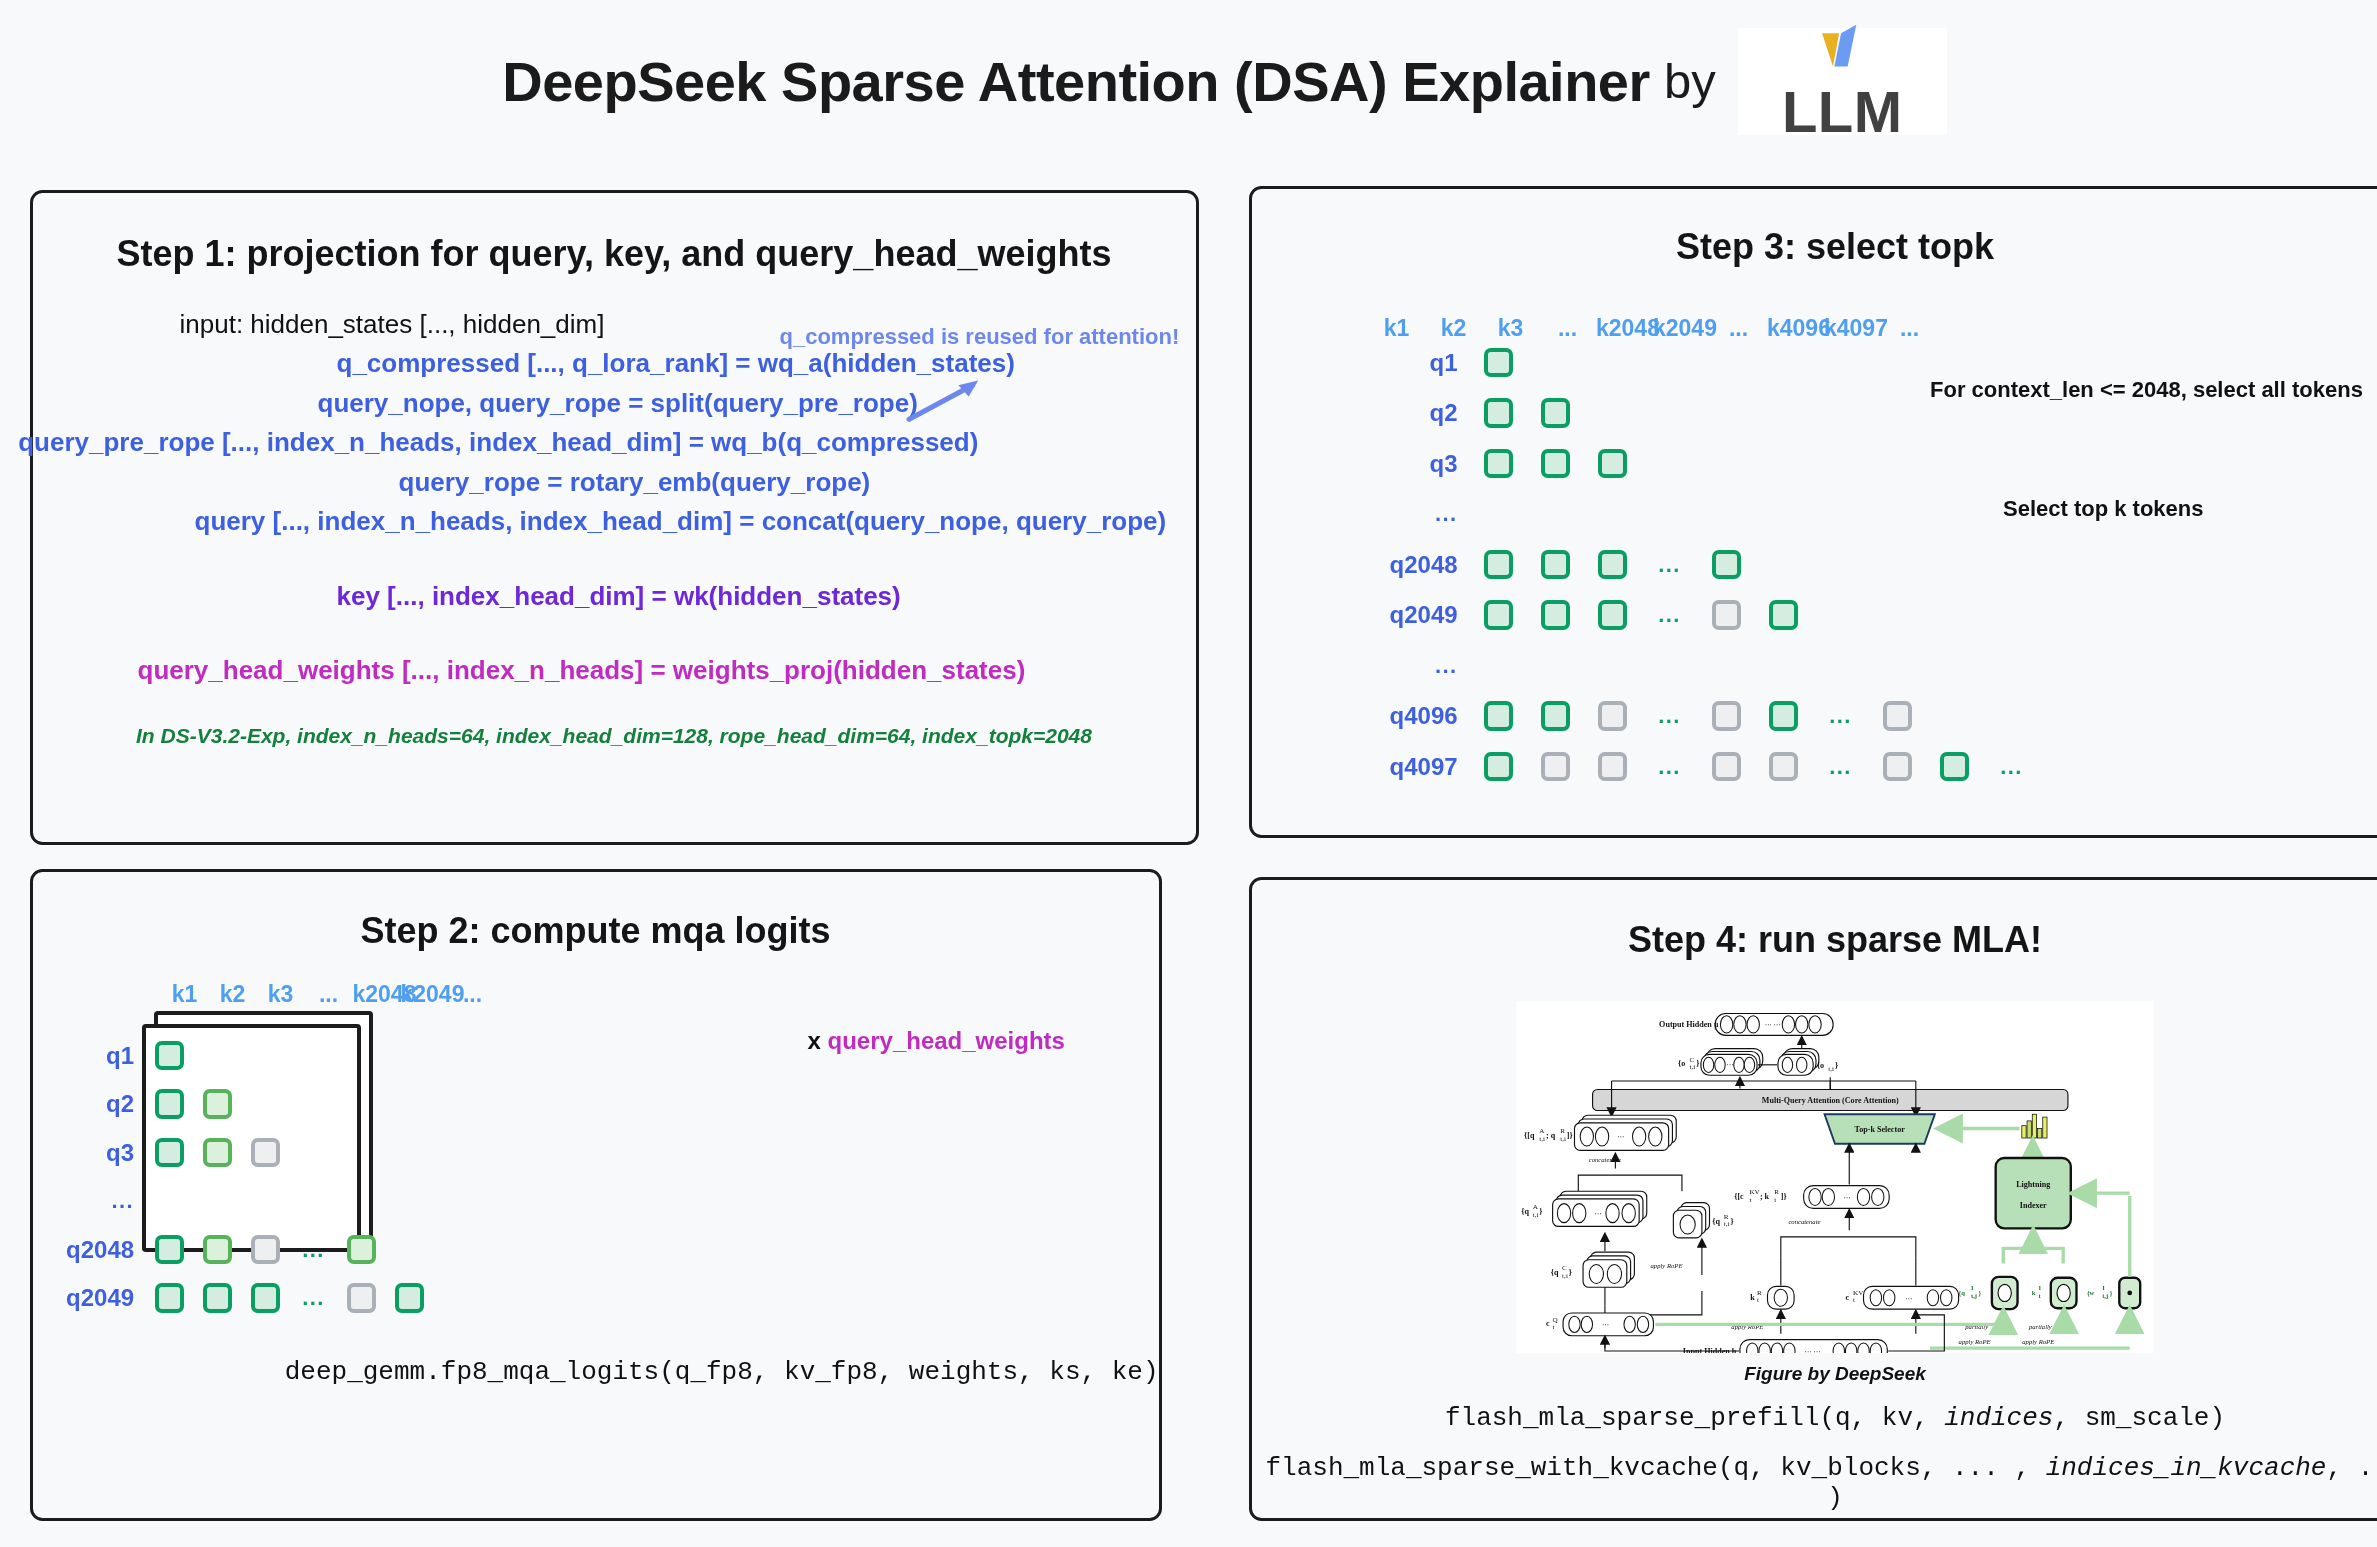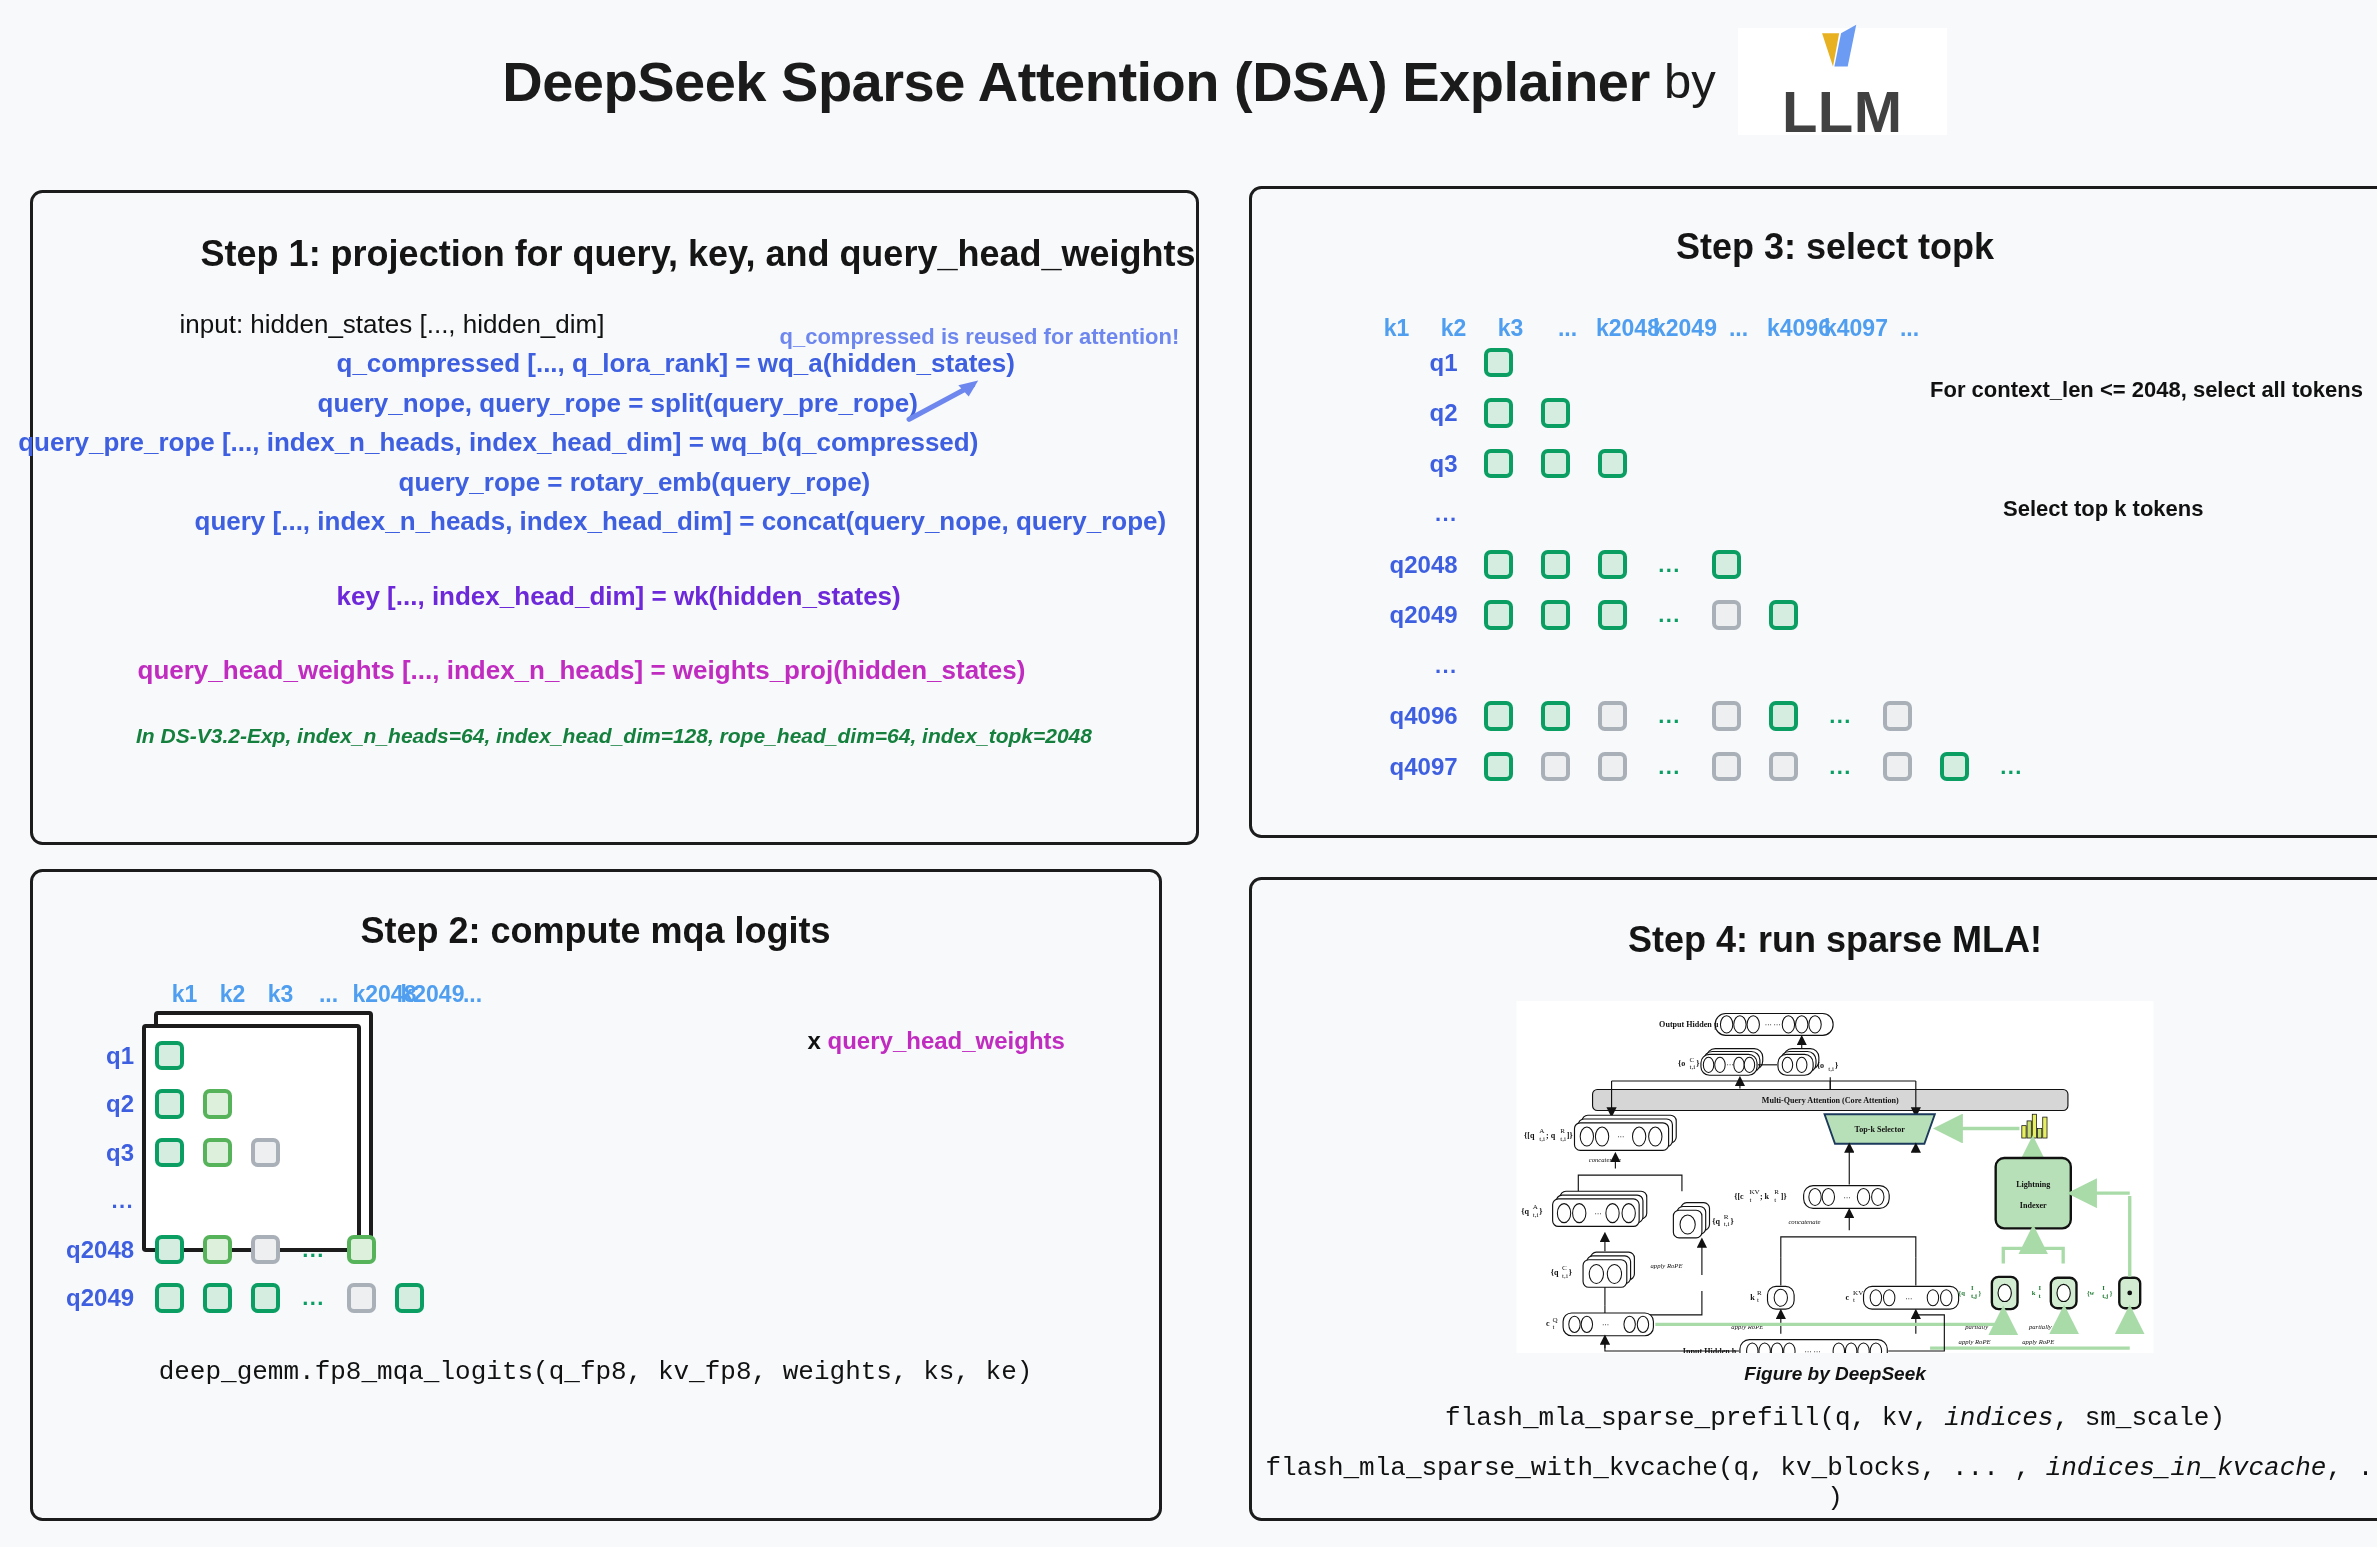--- a/index.html
+++ b/index.html
@@ -40,21 +40,21 @@
     border-radius: 12.4px;
   }
   #panel-step1 { left: 29.5px;   top: 190px;  width: 1169px; height: 655px; }
   #panel-step2 { left: 29.5px;   top: 869px; width: 1132px; height: 652px; }
   #panel-step3 { left: 1249px; top: 186px;  width: 1172px; height: 652px; }
   #panel-step4 { left: 1249px; top: 877px; width: 1172px; height: 644px; }
 
   .panel-title {
     text-align: center; font-size: 36px; font-weight: bold; color: #151515;
   }
-  #panel-step1 .panel-title { margin-top: 40px; text-align: right; }
+  #panel-step1 .panel-title { margin-top: 40px; }
   #panel-step2 .panel-title { margin-top: 38px; }
   #panel-step3 .panel-title { margin-top: 37px; }
   #panel-step4 .panel-title { margin-top: 39px; }
 
   
   .s1-lines { margin-top: 29.5px; position: relative; }
   .s1-line {
     font-size: 26px; line-height: 1.52; white-space: nowrap;
     font-family: "Liberation Sans", sans-serif;
   }
@@ -130,21 +130,21 @@
   #s2-grid .rowlabel { width: 90px; padding-right: 11.4px; }
   #s2-grid .cell { width: 48px; }
   #s2-mult {
     position: absolute; left: 775px; top: 155px;
     font-size: 24px; font-weight: 600; white-space: nowrap;
   }
   #s2-mult .x { color: #111; }
   #s2-mult .w { color: #c02bc0; }
   .s2-code {
     position: absolute; left: 0; width: 100%; top: 485px;
-    text-align: center; font-size: 26px; color: #111;
+    text-align: right; font-size: 26px; color: #111;
     font-family: "Liberation Mono", monospace;
   }
 
   
   #fig-wrap {
     position: absolute; left: 50%; transform: translateX(-50%);
     top: 121px; width: 637px; height: 352px;
     background: #ffffff;
   }
   .fig-caption {

